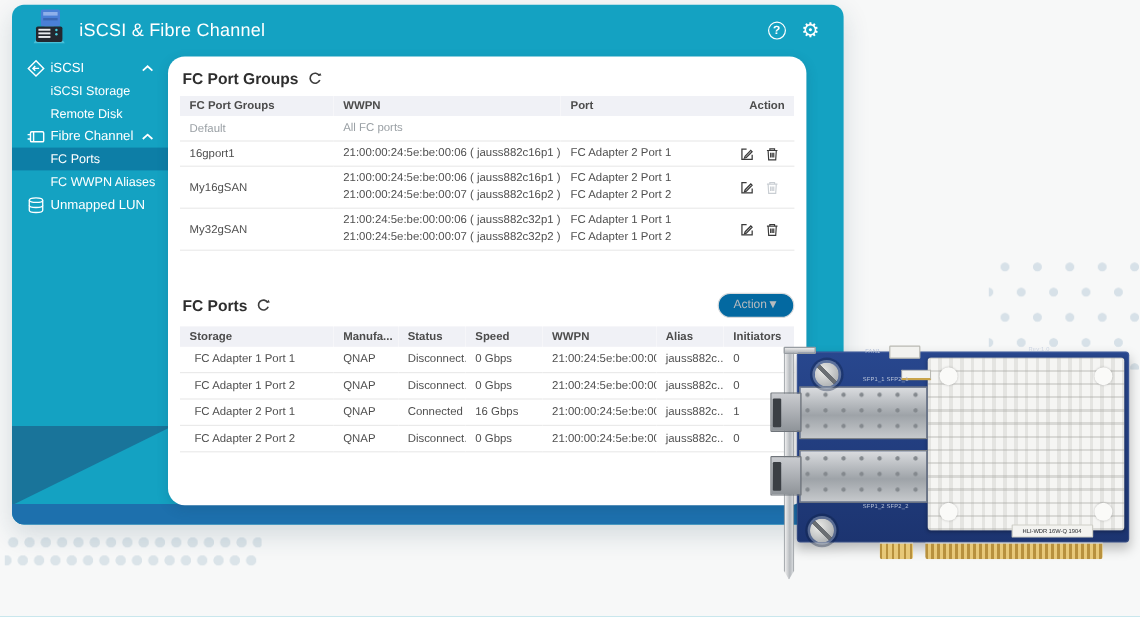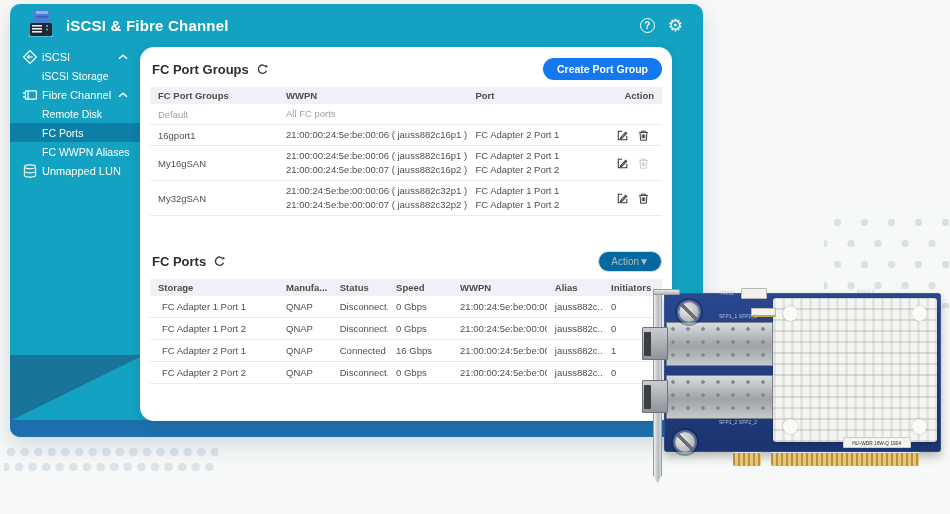--- a/index.html
+++ b/index.html
@@ -5,21 +5,21 @@
   *{box-sizing:border-box;margin:0;padding:0}
   body{width:950px;height:514px;font-family:"Liberation Sans",sans-serif;background:#f7f8f8;overflow:hidden;position:relative}
 
   
   .window{position:absolute;left:10px;top:4px;width:693px;height:433px;background:#14a2c2;border-radius:10px;box-shadow:0 8px 22px rgba(25,60,90,.16);z-index:2}
   .win-strip{position:absolute;left:0;right:0;bottom:0;height:17px;background:#1d70ad;border-radius:0 0 10px 10px}
   .win-fold{position:absolute;left:0;bottom:16px;width:134px;height:66px;background:#19749a;clip-path:polygon(0 0,100% 0,0 100%)}
 
   
   .header{position:absolute;left:0;top:0;right:0;height:43px;display:flex;align-items:center;padding-left:15px;color:#fff}
-  .app-title{font-size:15px;font-weight:bold;margin-left:9px;letter-spacing:.2px}
+  .app-title{font-size:15px;font-weight:normal;margin-left:9px;letter-spacing:.2px}
   .header-right{position:absolute;right:20px;top:0;height:43px;display:flex;align-items:center;gap:13px}
   .help-circle{width:15px;height:15px;border:1.5px solid #fff;border-radius:50%;display:flex;align-items:center;justify-content:center;font-size:10px;font-weight:bold;color:#fff;cursor:pointer}
   .gear{font-size:17px;color:#fff;line-height:1;cursor:pointer}
 
   
   .sidebar{position:absolute;left:0;top:43px;width:130px}
   .side-item{position:relative;height:19px;display:flex;align-items:center;color:#fff;cursor:pointer;white-space:nowrap}
   .side-item .s-icon{position:absolute;left:12px;width:16px;height:16px}
   .side-item .s-icon svg{width:16px;height:16px;display:block}
   .side-item .s-label{margin-left:32px;font-size:10.5px;font-weight:normal}
@@ -134,37 +134,37 @@
         <span class="s-label">iSCSI</span>
         <span class="s-chev">
           <svg viewBox="0 0 10 6" fill="none" stroke="#fff" stroke-width="1.5">
             <path d="M1 4.8 5 1.2l4 3.6"></path>
           </svg>
         </span>
       </div>
       <div class="side-item sub">
         <span class="s-label">iSCSI Storage</span>
       </div>
+      <div class="side-item sub">
+        <span class="s-label">Remote Disk</span>
+      </div>
       <div class="side-item grp">
         <span class="s-icon">
           <svg viewBox="0 0 16 16" fill="none" stroke="#fff" stroke-width="1.2">
             <rect x="3.4" y="3.8" width="11" height="8.4" rx="1"></rect>
             <path d="M3.4 6.2H1M3.4 9.8H1"></path>
             <path d="M6 3.8v8.4"></path>
           </svg>
         </span>
         <span class="s-label">Fibre Channel</span>
         <span class="s-chev">
           <svg viewBox="0 0 10 6" fill="none" stroke="#fff" stroke-width="1.5">
             <path d="M1 4.8 5 1.2l4 3.6"></path>
           </svg>
         </span>
-      </div>
-      <div class="side-item sub">
-        <span class="s-label">Remote Disk</span>
       </div>
       <div class="side-item sub selected">
         <span class="s-label">FC Ports</span>
       </div>
       <div class="side-item sub">
         <span class="s-label">FC WWPN Aliases</span>
       </div>
       <div class="side-item grp">
         <span class="s-icon">
           <svg viewBox="0 0 16 16" fill="none" stroke="#fff" stroke-width="1.1">
@@ -179,21 +179,20 @@
 
   <div class="panel">
     <div class="sec-head">
       <span class="sec-title">FC Port Groups</span>
       <span class="refresh">
         <svg viewBox="0 0 16 16" fill="none" stroke="currentColor" stroke-width="1.7">
           <path d="M12.9 9.4A5.1 5.1 0 1 1 12.5 5"></path>
           <path d="M14.6 4.9l-3.6.3 2.3-2.9z" fill="currentColor" stroke="none"></path>
         </svg>
       </span>
-      <button class="btn-primary">Create Port Group</button>
     </div>
     <table class="t1">
       <thead>
           <tr>
             <th>FC Port Groups</th>
             <th>WWPN</th>
             <th>Port</th>
             <th>Action</th>
           </tr>
         </thead>

